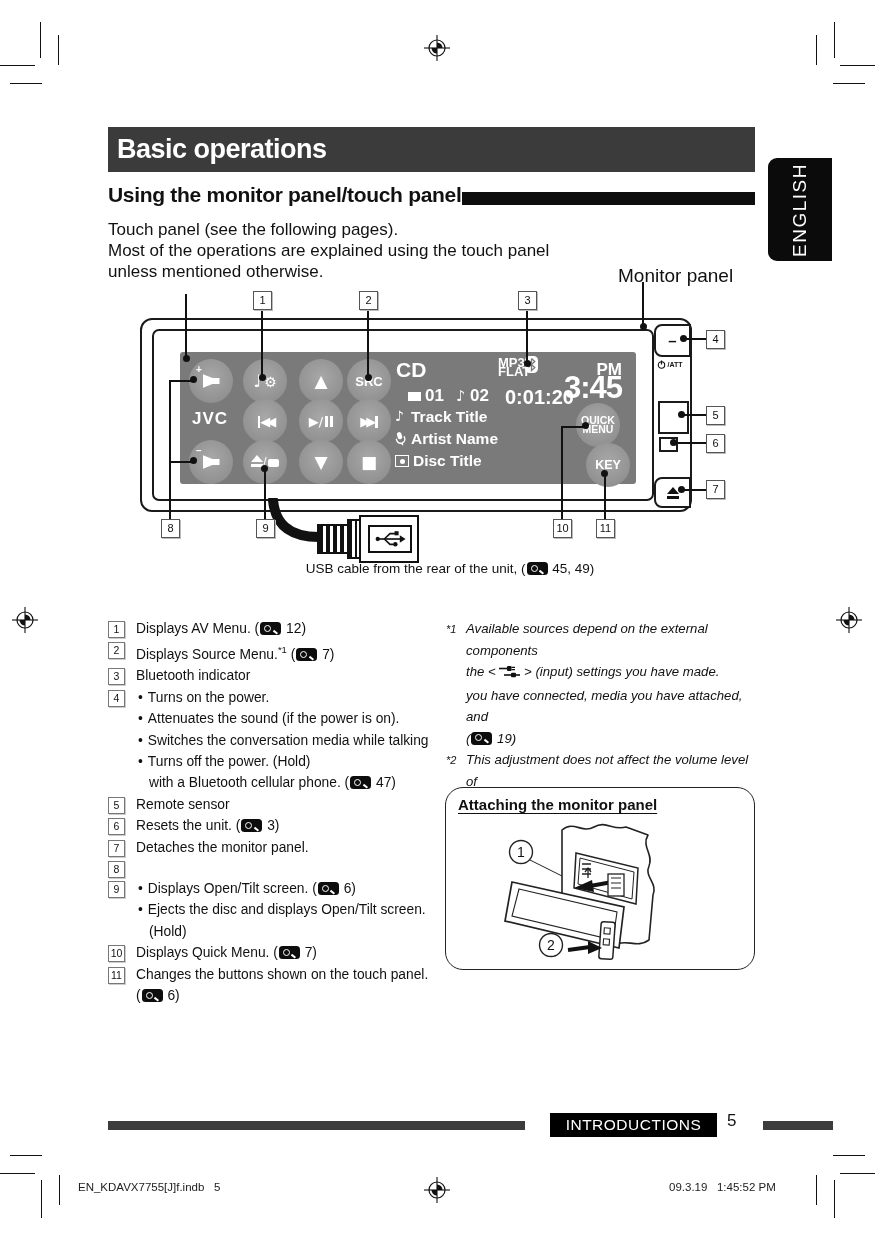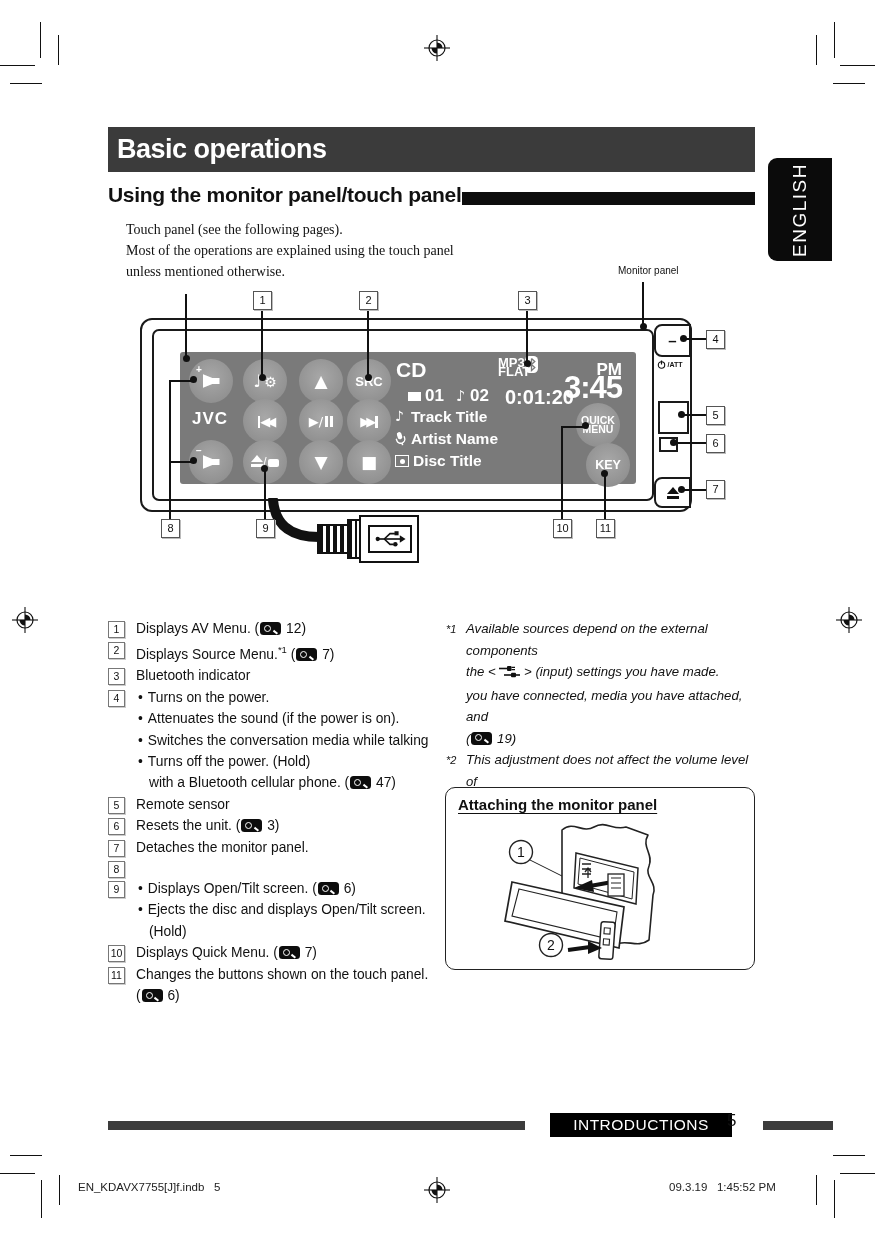--- a/index.html
+++ b/index.html
@@ -9,22 +9,22 @@
   
   .cm{position:absolute;background:#111;}
   .reg{position:absolute;width:26px;height:26px;}
   
   .titlebar{position:absolute;left:108px;top:127px;width:647px;height:45px;background:#3b3b3b;}
   .titlebar span{color:#fff;font-size:27px;font-weight:bold;line-height:45px;padding-left:9px;letter-spacing:-0.5px;display:inline-block;}
   .lang-tab{position:absolute;left:768px;top:158px;width:64px;height:103px;background:#0b0b0b;border-radius:9px 0 0 9px;display:flex;align-items:center;justify-content:center;}
   .lang-tab span{color:#fff;font-size:19px;letter-spacing:1.5px;writing-mode:vertical-rl;transform:rotate(180deg);}
   .heading{position:absolute;left:108px;top:183px;font-size:21px;font-weight:bold;letter-spacing:-0.3px;}
   .heading-rule{position:absolute;left:462px;top:192px;width:293px;height:13px;background:#0d0d0d;}
-  .intro{position:absolute;left:126px;top:219px;font-size:14px;line-height:21px;font-family:Liberation Serif, serif;}
-  .monitor-label{position:absolute;left:618px;top:265px;font-size:10px;}
+  .intro{position:absolute;left:108px;top:219px;font-size:17px;line-height:21px;}
+  .monitor-label{position:absolute;left:618px;top:265px;font-size:19px;}
   
   .unit-outer{position:absolute;left:140px;top:318px;width:548px;height:190px;border:2.5px solid #1a1a1a;border-radius:12px;background:#fff;}
   .unit-inner{position:absolute;left:152px;top:329px;width:498px;height:168px;border:2px solid #1a1a1a;border-radius:7px;background:#fff;}
   .display{position:absolute;left:180px;top:352px;width:456px;height:132px;background:#7a7a7a;border-radius:3px;}
   .tbtn{position:absolute;width:44px;height:44px;border-radius:50%;
         background:radial-gradient(circle at 50% 42%,#a8a8a8,#909090 75%);
         display:flex;align-items:center;justify-content:center;color:#fff;}
   .dtxt{position:absolute;color:#fff;font-weight:bold;white-space:nowrap;}
   .spk{display:inline-block;width:17px;height:14px;background:#fff;
        clip-path:polygon(100% 28%,58% 28%,0 0,0 100%,58% 72%,100% 72%);}
@@ -65,25 +65,25 @@
   .lines{flex:1;}
   .line.ind1{padding-left:13px;text-indent:-11px;}
   .line.ind1 .bullet{margin-right:5px;}
   .line.ind2{padding-left:13px;}
   sup{font-size:9.5px;}
   
   .fn-col{position:absolute;left:446px;top:618px;width:312px;font-size:13.2px;line-height:21.5px;font-style:italic;}
   .fn{display:flex;align-items:flex-start;}
   .fn-marker{flex:0 0 20px;font-size:11px;padding-top:1px;}
   
-  .attach-box{position:absolute;left:445px;top:787px;width:308px;height:181px;border:1.6px solid #222;border-radius:10px;background:#fff;}
+  .attach-box{position:absolute;left:445px;top:787px;width:308px;height:181px;border:1.6px solid #222;border-radius:18px;background:#fff;}
   .attach-title{position:absolute;left:12px;top:8px;font-size:15px;font-weight:bold;text-decoration:underline;text-underline-offset:3px;}
   
   .fbar{position:absolute;height:8.5px;background:#3c3c3c;top:1121px;}
-  .fbox{position:absolute;left:550px;top:1113px;width:182px;height:24px;background:#000;color:#fff;
+  .fbox{position:absolute;left:550px;top:1113px;width:167px;height:24px;background:#000;color:#fff;
         font-size:15.5px;letter-spacing:0.5px;display:flex;align-items:center;justify-content:center;}
   .fpage{position:absolute;left:727px;top:1111px;font-size:17px;}
   .meta{position:absolute;top:1181px;font-size:11.5px;color:#222;white-space:pre;}
 </style>
 </head>
 <body>
 
 <div id="page">
 
   <div class="cm" style="left:40px;top:22px;width:1px;height:36px"></div>
@@ -260,20 +260,21 @@
         <circle cx="5" cy="11" r="2.6" fill="#111"></circle>
         <path d="M5 11 H33" stroke="#111" stroke-width="2"></path>
         <path d="M13 11 L20 4.5 H26" stroke="#111" stroke-width="2" fill="none"></path>
         <rect x="25.5" y="1.5" width="5" height="5" fill="#111"></rect>
         <path d="M13 11 L20 17.5 H24" stroke="#111" stroke-width="2" fill="none"></path>
         <circle cx="26.5" cy="17.5" r="2.8" fill="#111"></circle>
         <path d="M32 6.5 L39 11 L32 15.5 Z" fill="#111"></path>
       </svg>
     </div>
   </div>
+  <div class="usb-caption" id="usb-caption"><span>USB cable from the rear of the unit, (</span><span class="lens"></span><span> 45, 49)</span></div>
 
   <div class="cl" style="left:261px;top:308px;width:2px;height:70px"></div>
   <div class="cl" style="left:367px;top:308px;width:2px;height:70px"></div>
   <div class="cl" style="left:526px;top:308px;width:2px;height:56px"></div>
   <div class="cl" style="left:642px;top:282px;width:2px;height:45px"></div>
   <div class="cl" style="left:185px;top:294px;width:2px;height:66px"></div>
   <div class="cl" style="left:683px;top:338px;width:23px;height:2px"></div>
   <div class="cl" style="left:681px;top:414px;width:25px;height:2px"></div>
   <div class="cl" style="left:673px;top:442px;width:33px;height:2px"></div>
   <div class="cl" style="left:681px;top:489px;width:25px;height:2px"></div>

